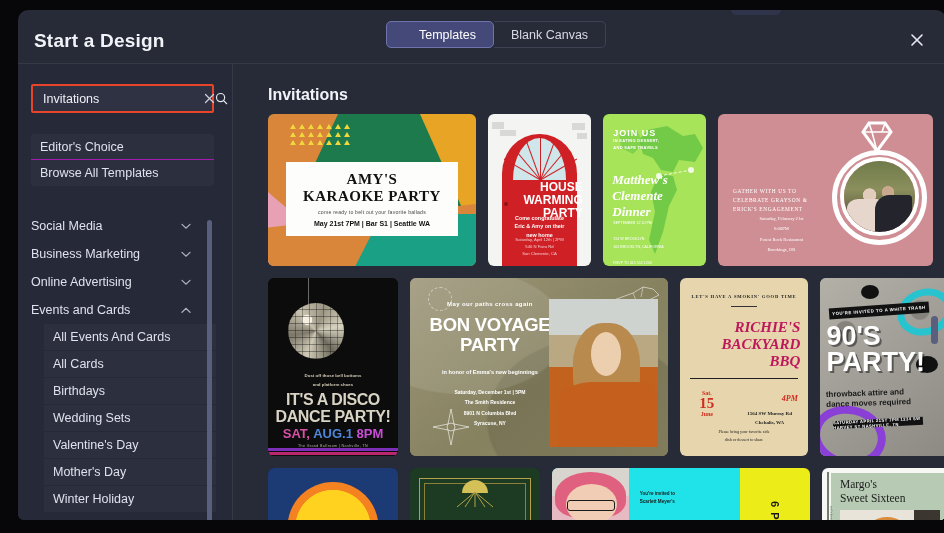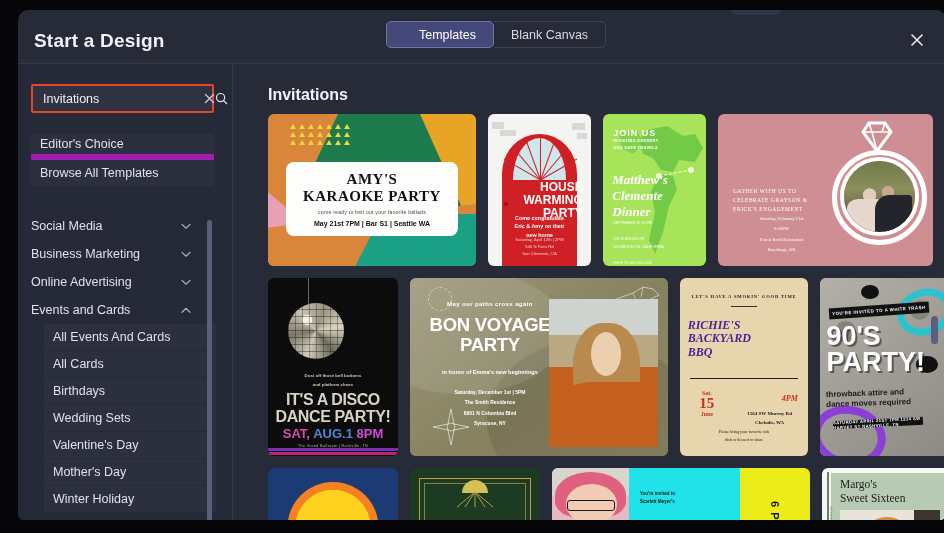--- a/index.html
+++ b/index.html
@@ -87,21 +87,21 @@
   #search-sep { width:1px; height:100%; background:#3c4054; }
   #search-icon {
     width:33px; height:100%; display:flex; align-items:center; justify-content:center;
     cursor:pointer;
   }
 
   .quick-list { position:absolute; left:13px; top:70px; width:183px; }
   .quick-item {
     height:26px; display:flex; align-items:center;
     padding-left:9px; font-size:12.5px; color:#dfe1ec;
-    background:#2b2f3e; border-bottom:6px solid #a21caf;
+    background:#2b2f3e; border-bottom:1px solid #a21caf;
     cursor:pointer;
   }
   .quick-item:first-child { border-radius:3px 3px 0 0; }
   .quick-item:last-child  { border-radius:0 0 3px 3px; border-bottom:none; }
 
   #cat-scroll {
     position:absolute; left:0; top:148px; right:0; bottom:0;
     overflow:hidden;
   }
   .cat-row {
@@ -160,21 +160,21 @@
     border-left:58px solid #e8a0b4; border-top:50px solid transparent;
     border-bottom:30px solid transparent;}
   .amy-wedge3 { position:absolute; right:0; top:0; width:0;height:0;
     border-right:56px solid #e8a425; border-bottom:125px solid transparent; }
   .amy-wedge4 { position:absolute; left:0; bottom:0; width:100%; height:62px;
     background:#d9853a; clip-path:polygon(0 38%,100% 0,100% 100%,0 100%); }
   .amy-wedge5 { position:absolute; right:0; bottom:0; width:58%; height:52px;
     background:#1aa085; clip-path:polygon(22% 0,100% 0,100% 100%,0 100%); }
   .amy-box { position:absolute; left:18px; right:18px; top:48px; height:74px;
     background:#fdfdfb; display:flex; flex-direction:column;
-    align-items:center; justify-content:center;border-radius:8px; }
+    align-items:center; justify-content:center; }
   .amy-t1 { font-family:"Liberation Serif",serif; font-weight:700; color:#111;
     font-size:15px; letter-spacing:.5px; line-height:1.12; text-align:center;}
   .amy-t2 { font-size:5.2px; color:#4a4a4a; margin-top:5px; letter-spacing:.2px;}
   .amy-t3 { font-size:7px; color:#111; font-weight:700; margin-top:5px;}
   .dots { position:absolute; display:grid; grid-template-columns:repeat(7,1fr); gap:3px;}
   .dot { width:0;height:0;border-left:3px solid transparent;border-right:3px solid transparent;
     border-bottom:5px solid #f0d83c;}
   .dot.t { border-bottom-color:#1aa085; }
 
   
@@ -290,23 +290,23 @@
   .bv-stamp { position:absolute; left:7%; top:5%; width:24px; height:24px;
     border:1px dashed rgba(255,255,255,.45); border-radius:50%; }
   .bv-compass { position:absolute; left:8%; bottom:3%; }
   .bv-plane { position:absolute; right:2%; top:3%; }
 
   
   .bbq-bg { background:#e7d6ad; }
   .bbq-k { position:absolute; left:6%; right:6%; top:9%; text-align:center;
     color:#1d1d1d; font-family:"Liberation Serif",serif; font-weight:700;
     font-size:4.6px; letter-spacing:.8px; }
-  .bbq-h { position:absolute; left:6%; right:6%; top:23%; text-align:left;
-    color:#4c1d95; font-family:"Liberation Serif",serif; font-weight:700;
-    font-style:italic; font-size:12px; line-height:1.12; }
+  .bbq-h { position:absolute; left:6%; right:6%; top:23%; text-align:right;
+    color:#be185d; font-family:"Liberation Serif",serif; font-weight:700;
+    font-style:italic; font-size:15px; line-height:1.12; }
   .bbq-rule { position:absolute; left:8%; right:8%; top:56%; height:1px;
     background:#1d1d1d; }
   .bbq-dt { position:absolute; left:8%; top:63%; text-align:center; width:26%;
     color:#cf2d20; font-family:"Liberation Serif",serif; font-weight:700;}
   .bbq-det { position:absolute; right:8%; top:64%; width:44%; text-align:center;
     color:#1d1d1d; font-family:"Liberation Serif",serif; font-weight:700;
     font-size:5px; line-height:1.8; }
   .bbq-4pm { color:#cf2d20; font-size:8px; font-style:italic; margin-bottom:3px;text-align:right;}
   .bbq-foot { position:absolute; left:8%; right:8%; bottom:7%; text-align:center;
     color:#1d1d1d; font-family:"Liberation Serif",serif; font-size:4.2px;

